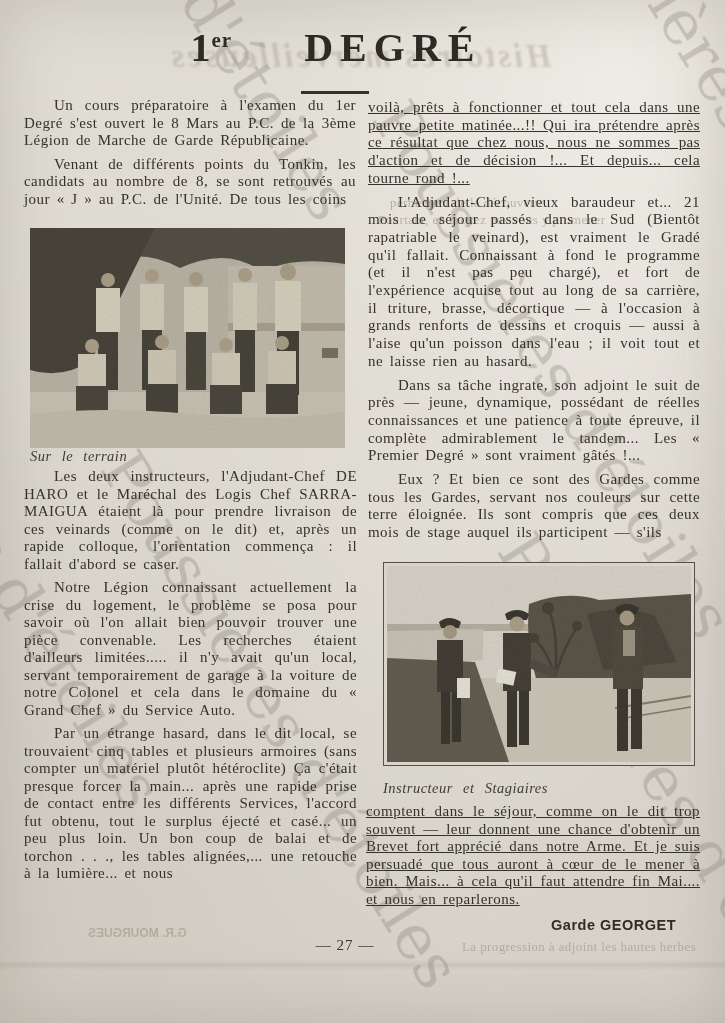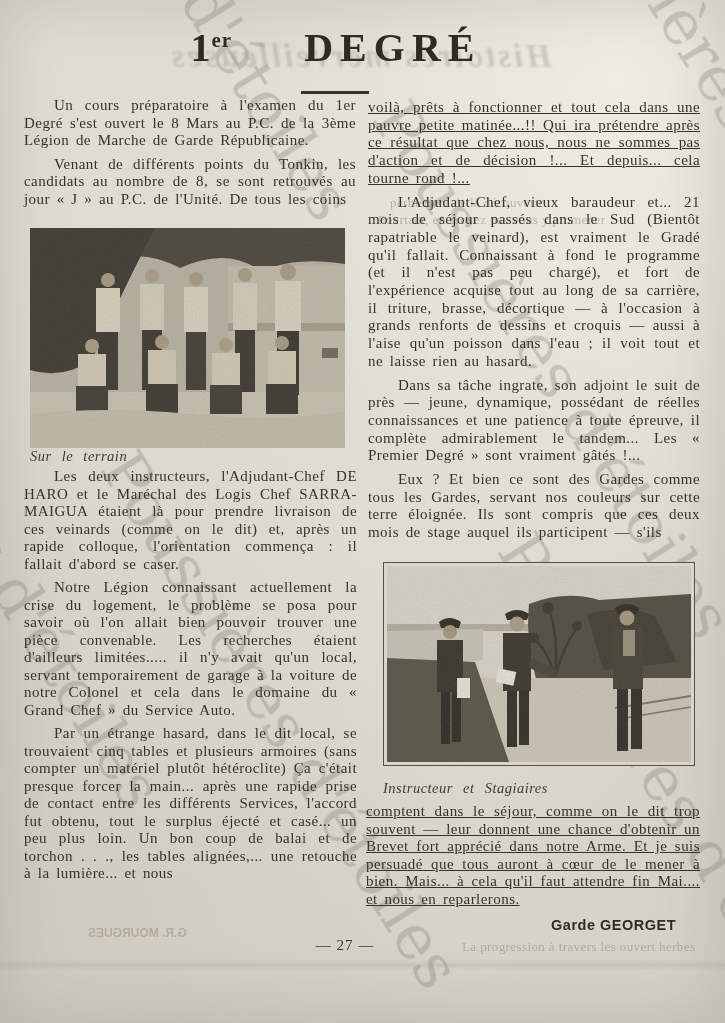--- a/index.html
+++ b/index.html
@@ -71,21 +71,21 @@
   <div class="wm" style="left:420px;top:88px;transform:rotate(58deg);">Poussières d'étoiles</div>
   <div class="wm" style="left:-150px;top:258px;transform:rotate(58deg);">Poussières d'étoiles</div>
   <div class="wm" style="left:148px;top:438px;transform:rotate(58deg);">Poussières d'étoiles</div>
   <div class="wm" style="left:545px;top:520px;transform:rotate(58deg);">Poussières d'étoiles</div>
   <div class="wm" style="left:600px;top:-180px;transform:rotate(58deg);">Poussières d'étoiles</div>
 
   <div class="ghost-title">Histoires merveilleuses</div>
 
   <div class="ghost-line" style="left:390px;top:168px;">permettent de la découverte</div>
   <div class="ghost-line" style="left:378px;top:185px;">Pourtant, en croyez pas vous y promener</div>
-  <div class="ghost-line" style="left:462px;top:912px;">La progression à travers les ouvert herbes</div>
+  <div class="ghost-line" style="left:462px;top:912px;">La progression à adjoint les hautes herbes</div>
   <div class="ghost-sig">G.R. MOURGUES</div>
 
   <div class="title-wrap">
     <span class="title">
       <span class="t-num">1</span><span class="t-sup">er</span><span class="t-word">DEGRÉ</span>
     </span>
   </div>
   <div class="title-rule"></div>
 
   <div class="col" id="col-left-top">

